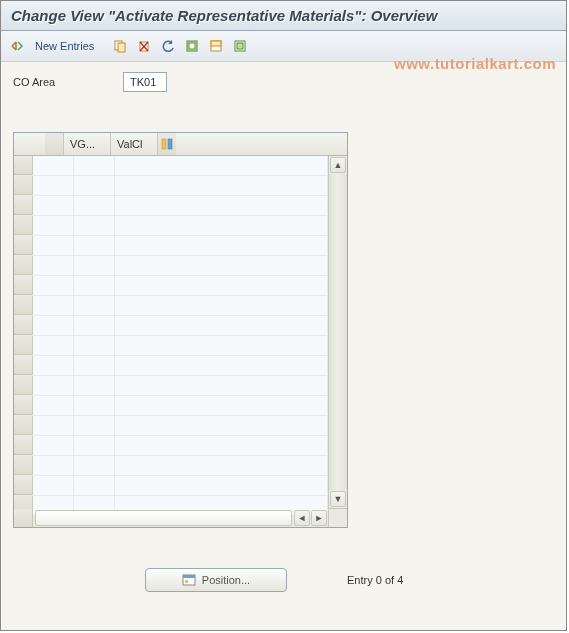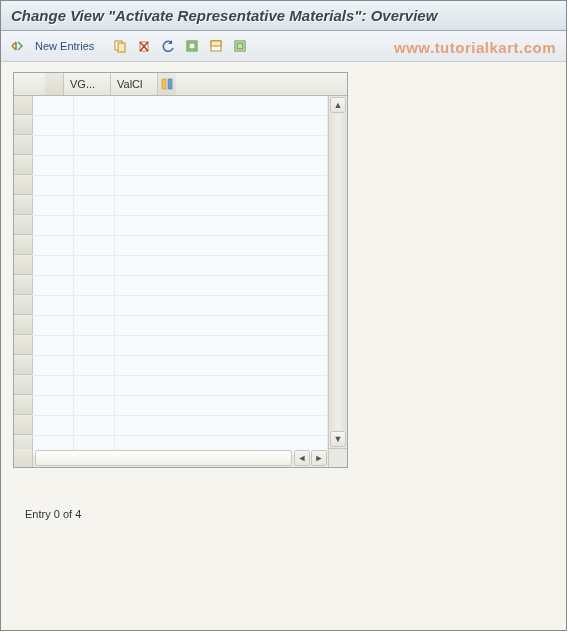--- a/index.html
+++ b/index.html
@@ -221,21 +221,21 @@
   .position-btn .icon-box{
     width:14px;height:14px;
     display:flex;align-items:center;justify-content:center;
   }
   .entry-text {
     color:#333;
   }
   
   .watermark {
     position:absolute;
-    top:38px;
+    top:54px;
     right:10px;
     font-size:15px;
     font-weight:bold;
     color:#e7a07a;
     letter-spacing:0.5px;
     pointer-events:none;
     font-family: Arial, sans-serif;
   }
 </style>
 </head>
@@ -291,20 +291,24 @@
       <svg width="14" height="14">
           <rect x="2" y="2" width="10" height="10" fill="#fff" stroke="#5a8a3a"></rect>
           <rect x="4" y="4" width="6" height="6" fill="#bfe39a" stroke="#5a8a3a"></rect>
         </svg>
     </div>
   </div>
 
   <div class="watermark">www.tutorialkart.com</div>
 
   <div class="content">
+    <div class="field-row">
+      <span class="field-label">CO Area</span>
+      <span class="field-value">TK01</span>
+    </div>
 
     <div class="grid-container">
       <div class="grid-header">
         <div class="gh-cell gh-sel"></div>
         <div class="gh-cell gh-vg">VG...</div>
         <div class="gh-cell gh-val">ValCl</div>
         <div class="gh-cfg">
           <svg width="12" height="12">
               <rect x="1" y="1" width="4" height="10" fill="#f5c04a" stroke="#b88a2a" stroke-width="0.5"></rect>
               <rect x="7" y="1" width="4" height="10" fill="#6aa0d8" stroke="#3a6fa5" stroke-width="0.5"></rect>
@@ -433,17 +437,27 @@
         <div class="hscroll">
           <div class="htrack"></div>
           <div class="arrow">◄</div>
           <div class="arrow">►</div>
         </div>
         <div class="gf-pad"></div>
       </div>
     </div>
 
     <div class="bottom-bar">
+      <div class="position-btn">
+        <span class="icon-box">
+          <svg width="14" height="14">
+              <rect x="1" y="2" width="12" height="10" fill="#fff" stroke="#888"></rect>
+              <rect x="1" y="2" width="12" height="3" fill="#6aa0d8"></rect>
+              <rect x="3" y="7" width="3" height="3" fill="#f5c04a"></rect>
+            </svg>
+        </span>
+        <span>Position...</span>
+      </div>
       <span class="entry-text">Entry 0 of 4</span>
     </div>
   </div>
 
 </div>
 
 </body></html>

